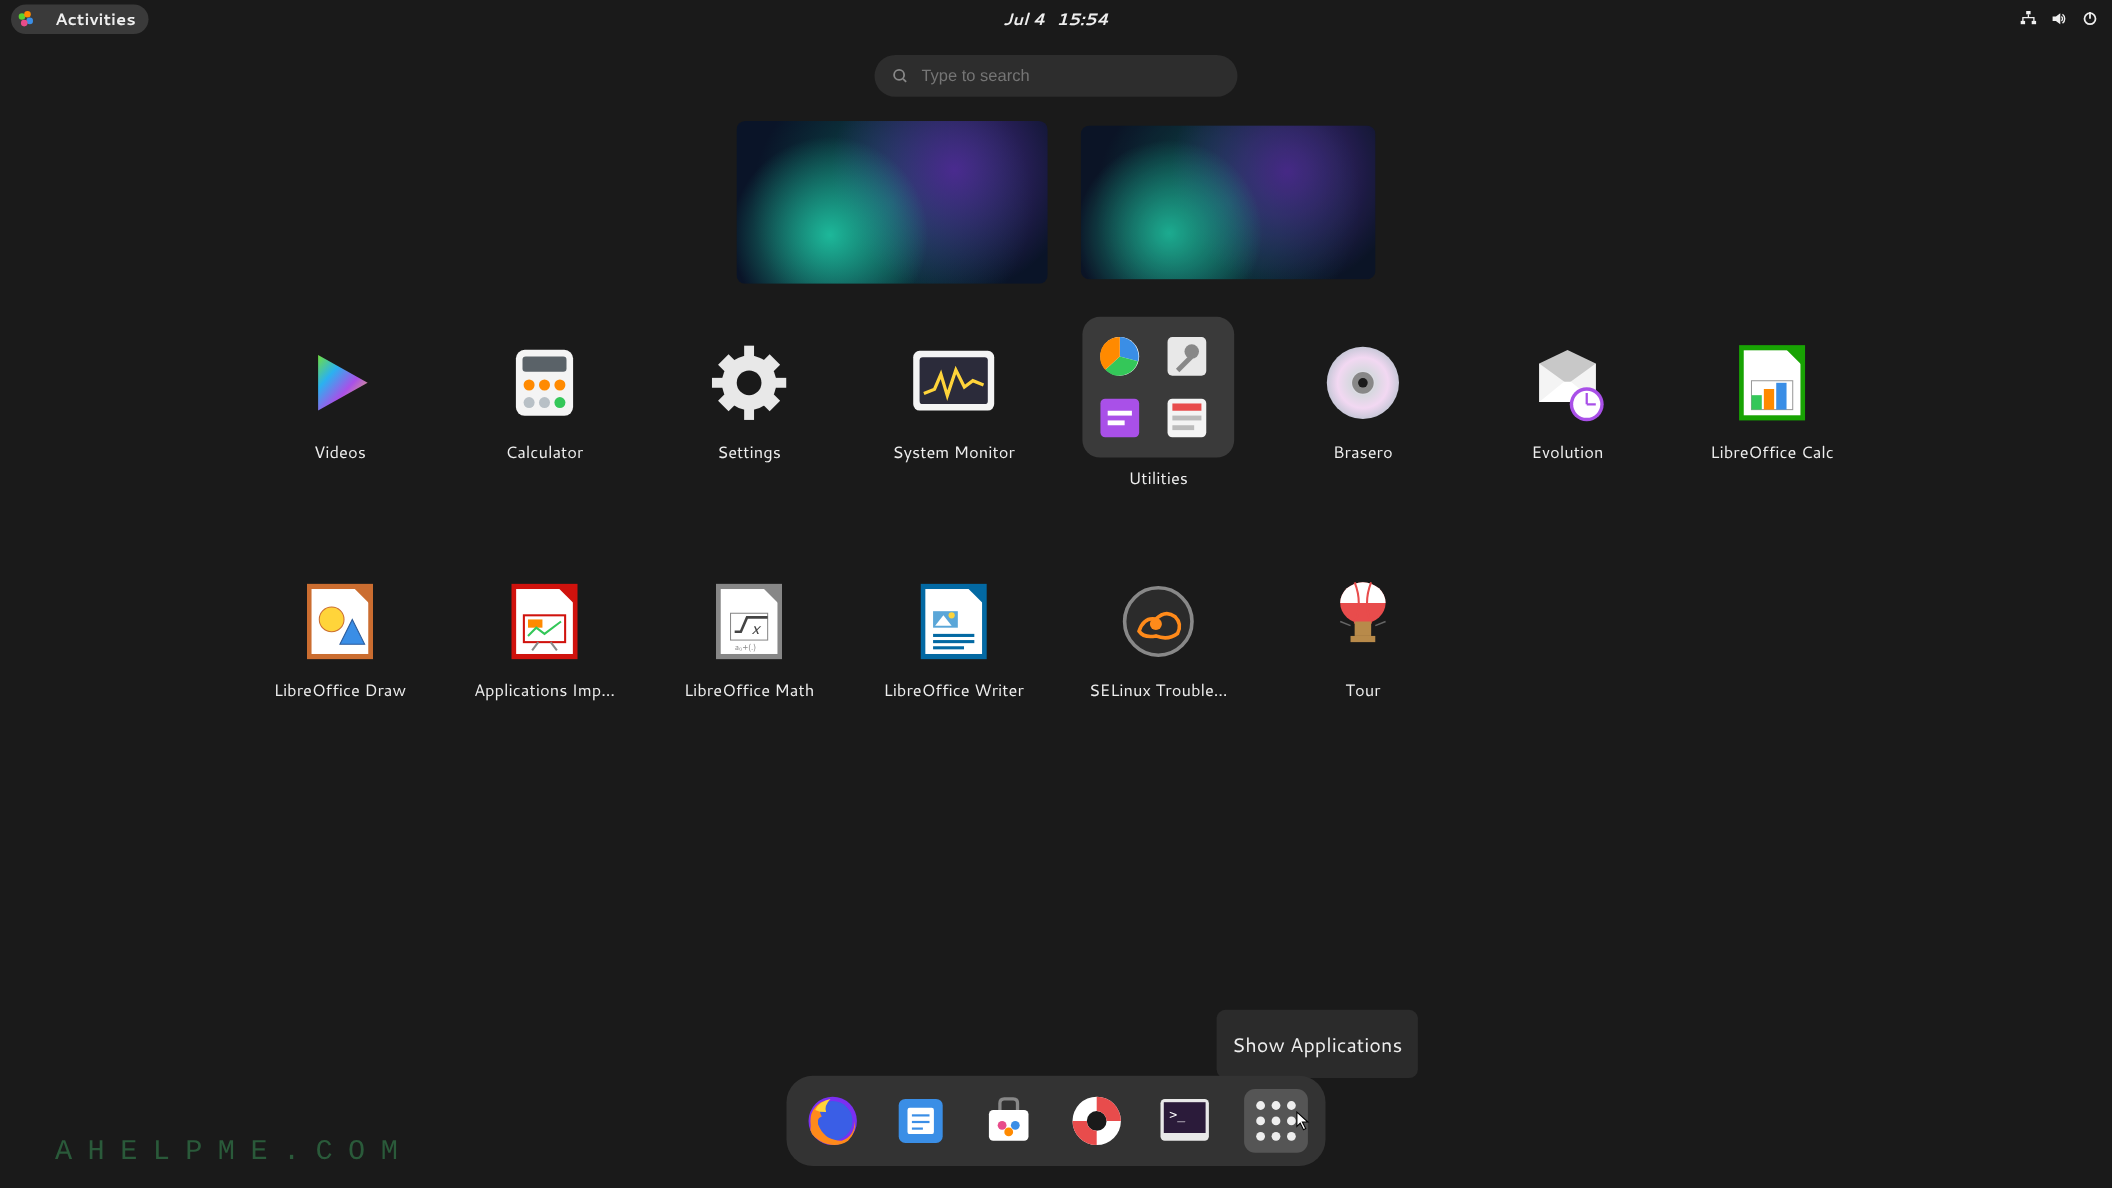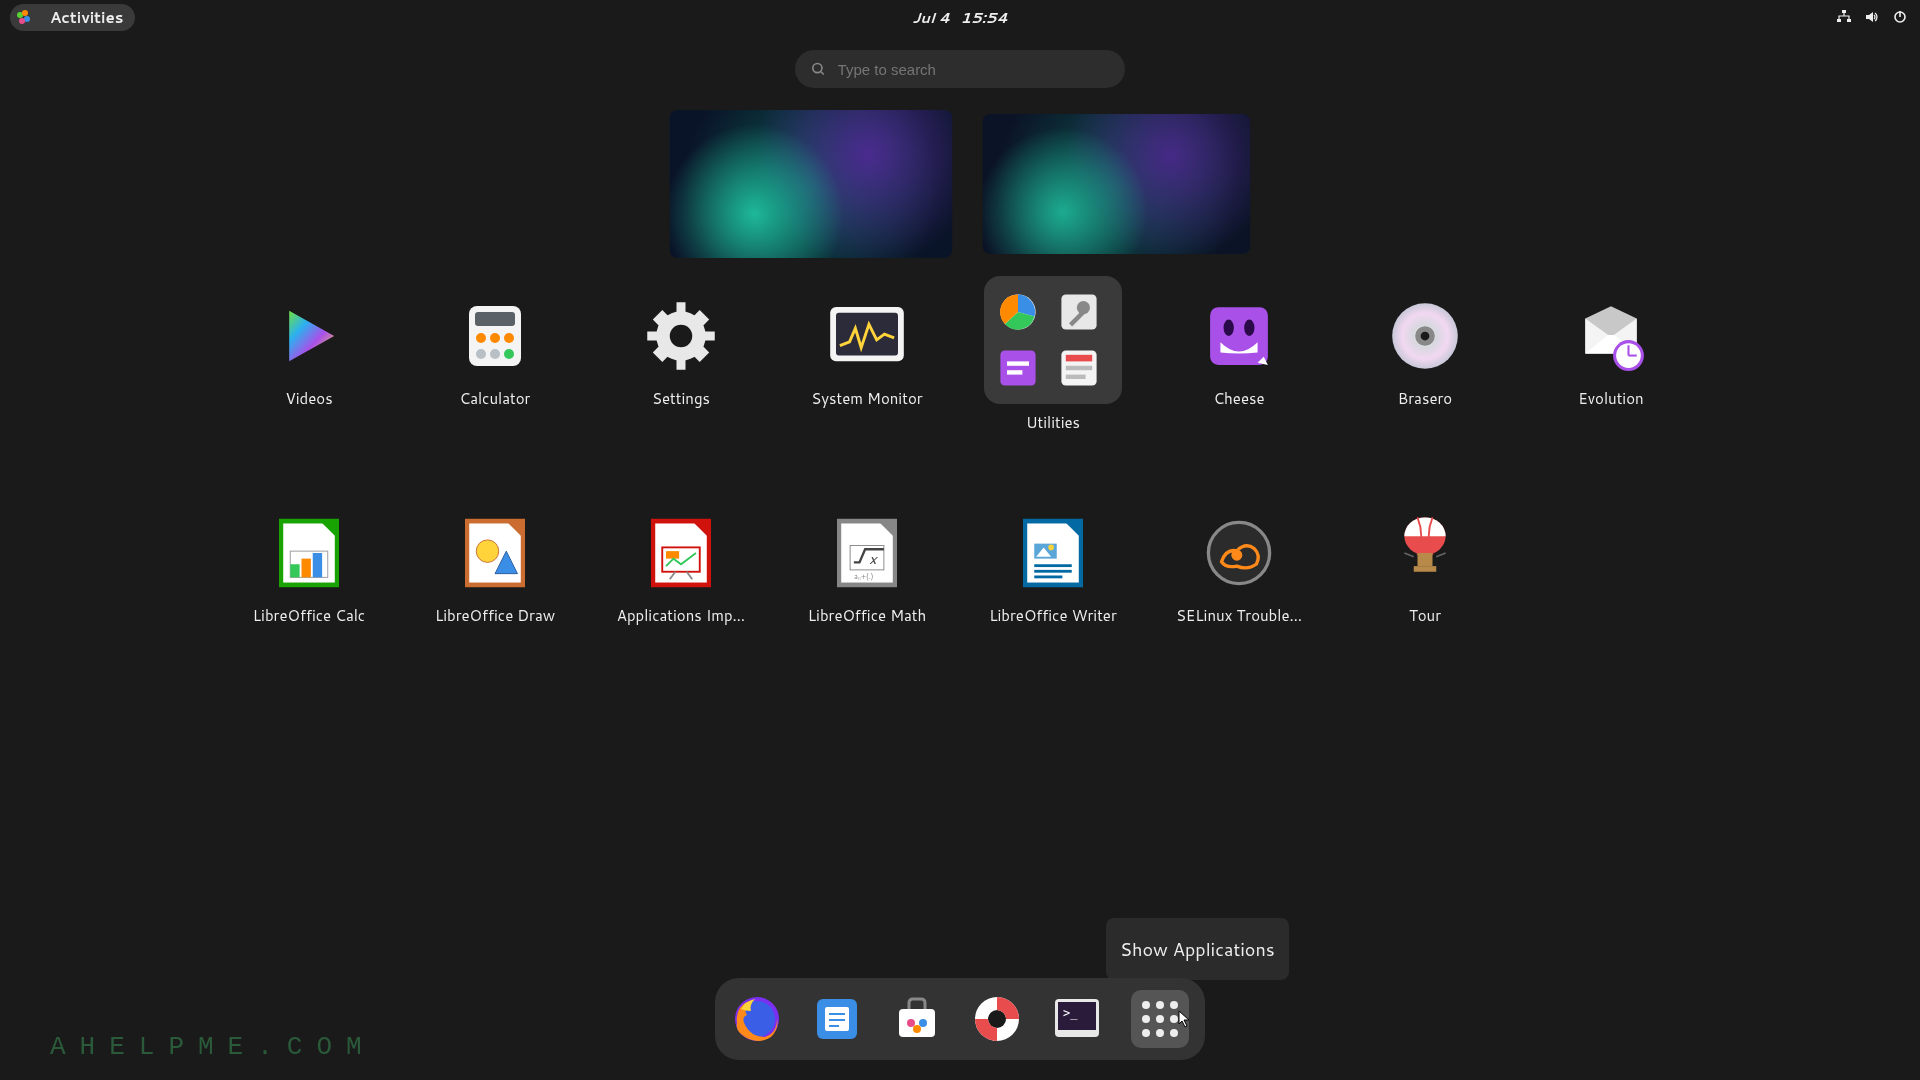--- a/index.html
+++ b/index.html
@@ -79,21 +79,21 @@
     radial-gradient(circle at 30% 70%, #1db89a 0%, transparent 40%),
     radial-gradient(circle at 70% 30%, #4a2b8f 0%, transparent 50%),
     radial-gradient(circle at 50% 50%, #0c5854 0%, #0a1428 80%);
   position:relative;
 }
 .workspace.secondary { width:268px; height:140px; margin-top:4px; opacity:0.92; }
 
 
 .app-grid {
   position:absolute;
-  top:296px;
+  top:308px;
   left:50%;
   transform:translateX(-50%);
   display:grid;
   grid-template-columns: repeat(8, 186px);
   row-gap: 80px;
   column-gap: 0;
 }
 .app-tile {
   display:flex;
   flex-direction:column;
@@ -334,32 +334,20 @@
       <svg class="mini-icon" viewBox="0 0 40 40">
           <rect x="4" y="4" width="32" height="32" rx="4" fill="#f4f4f4"></rect>
           <rect x="8" y="8" width="24" height="6" fill="#e84c4c"></rect>
           <rect x="8" y="18" width="24" height="4" fill="#bbb"></rect>
           <rect x="8" y="26" width="18" height="4" fill="#bbb"></rect>
         </svg>
     </div>
     <span class="app-label">Utilities</span>
   </div>
 
-  <div class="app-tile">
-    <div class="app-icon">
-      <svg viewBox="0 0 64 64" width="66" height="66">
-          <rect x="4" y="4" width="56" height="56" rx="8" fill="#a950e8"></rect>
-          <ellipse cx="22" cy="24" rx="5" ry="8" fill="#2b0a4a"></ellipse>
-          <ellipse cx="42" cy="24" rx="5" ry="8" fill="#2b0a4a"></ellipse>
-          <path d="M14 38 Q32 56 50 38 L50 48 Q32 50 14 48 Z" fill="#fff"></path>
-          <path d="M56 52 L60 60 L50 58 Z" fill="#fff"></path>
-        </svg>
-    </div>
-    <span class="app-label">Cheese</span>
-  </div>
 
   <div class="app-tile">
     <div class="app-icon">
       <svg viewBox="0 0 64 64" width="70" height="70">
           <defs>
             <radialGradient id="disc">
               <stop offset="0" stop-color="#fff"></stop>
               <stop offset=".35" stop-color="#d8d8e0"></stop>
               <stop offset=".7" stop-color="#f2d8f2"></stop>
               <stop offset="1" stop-color="#c8c8d8"></stop>

